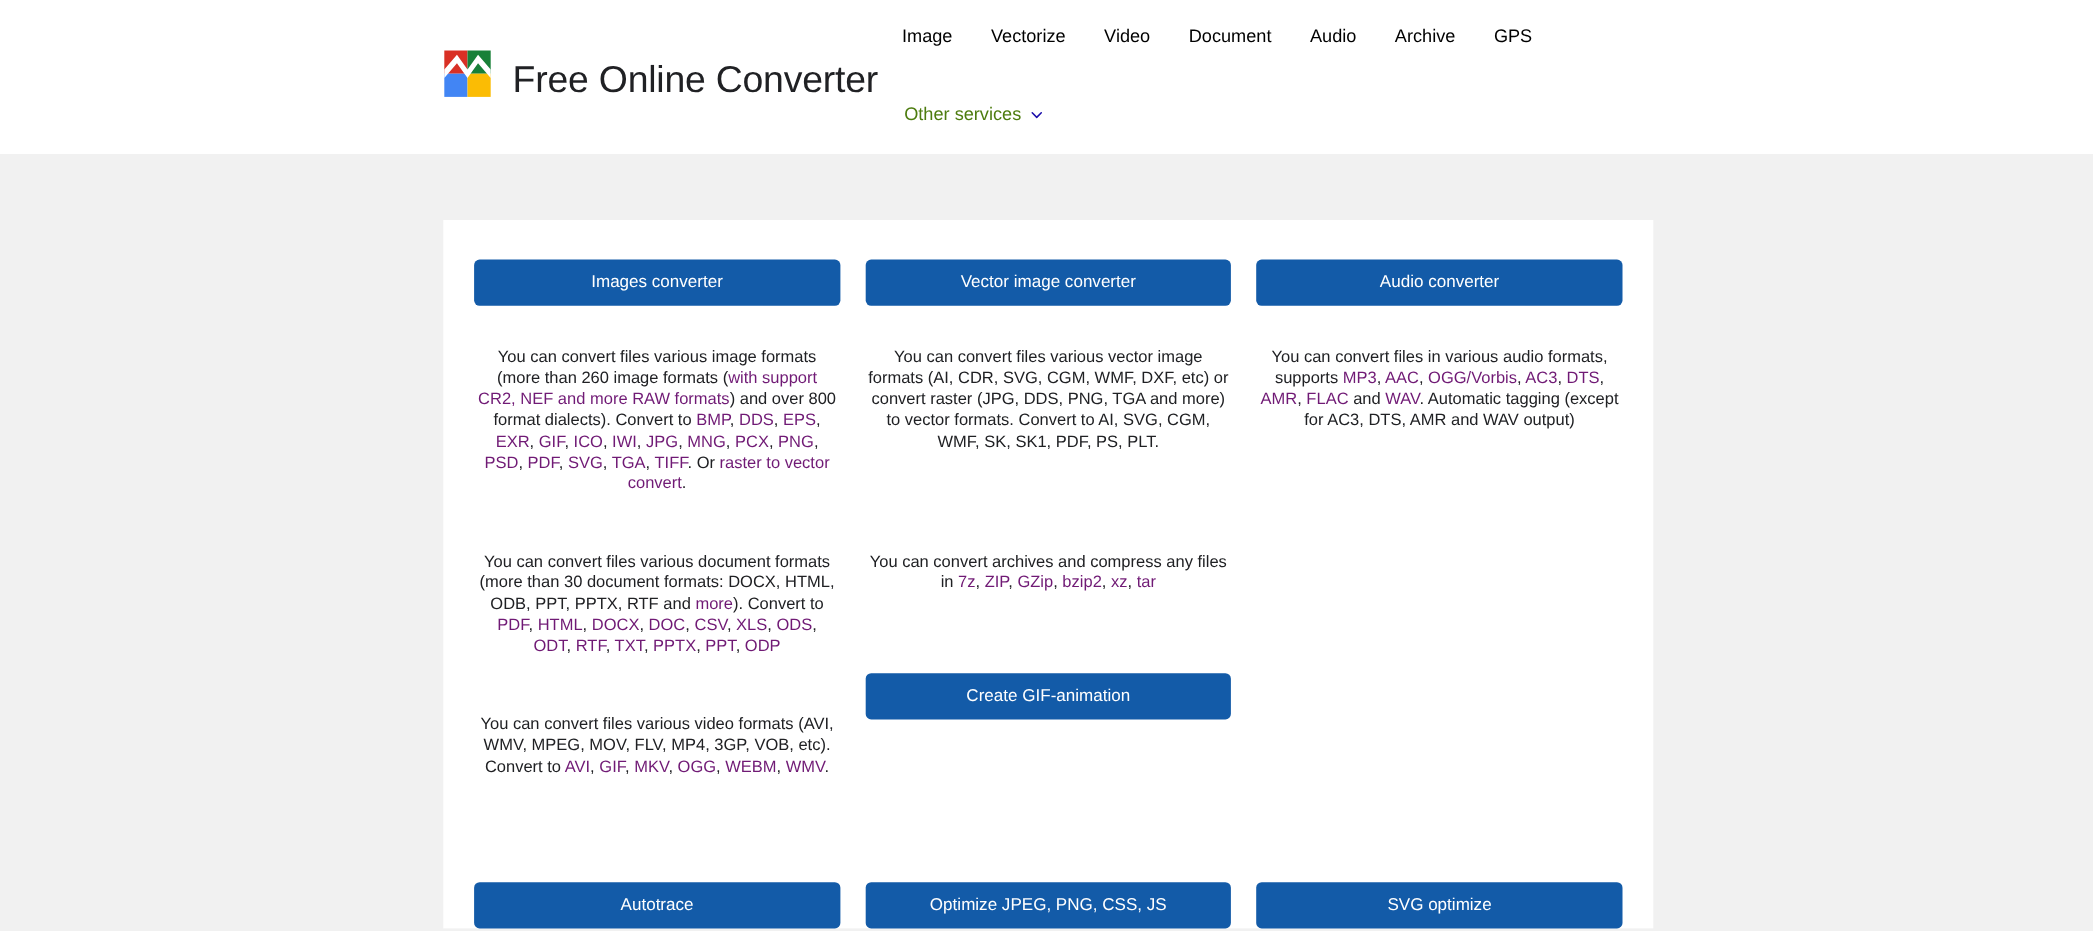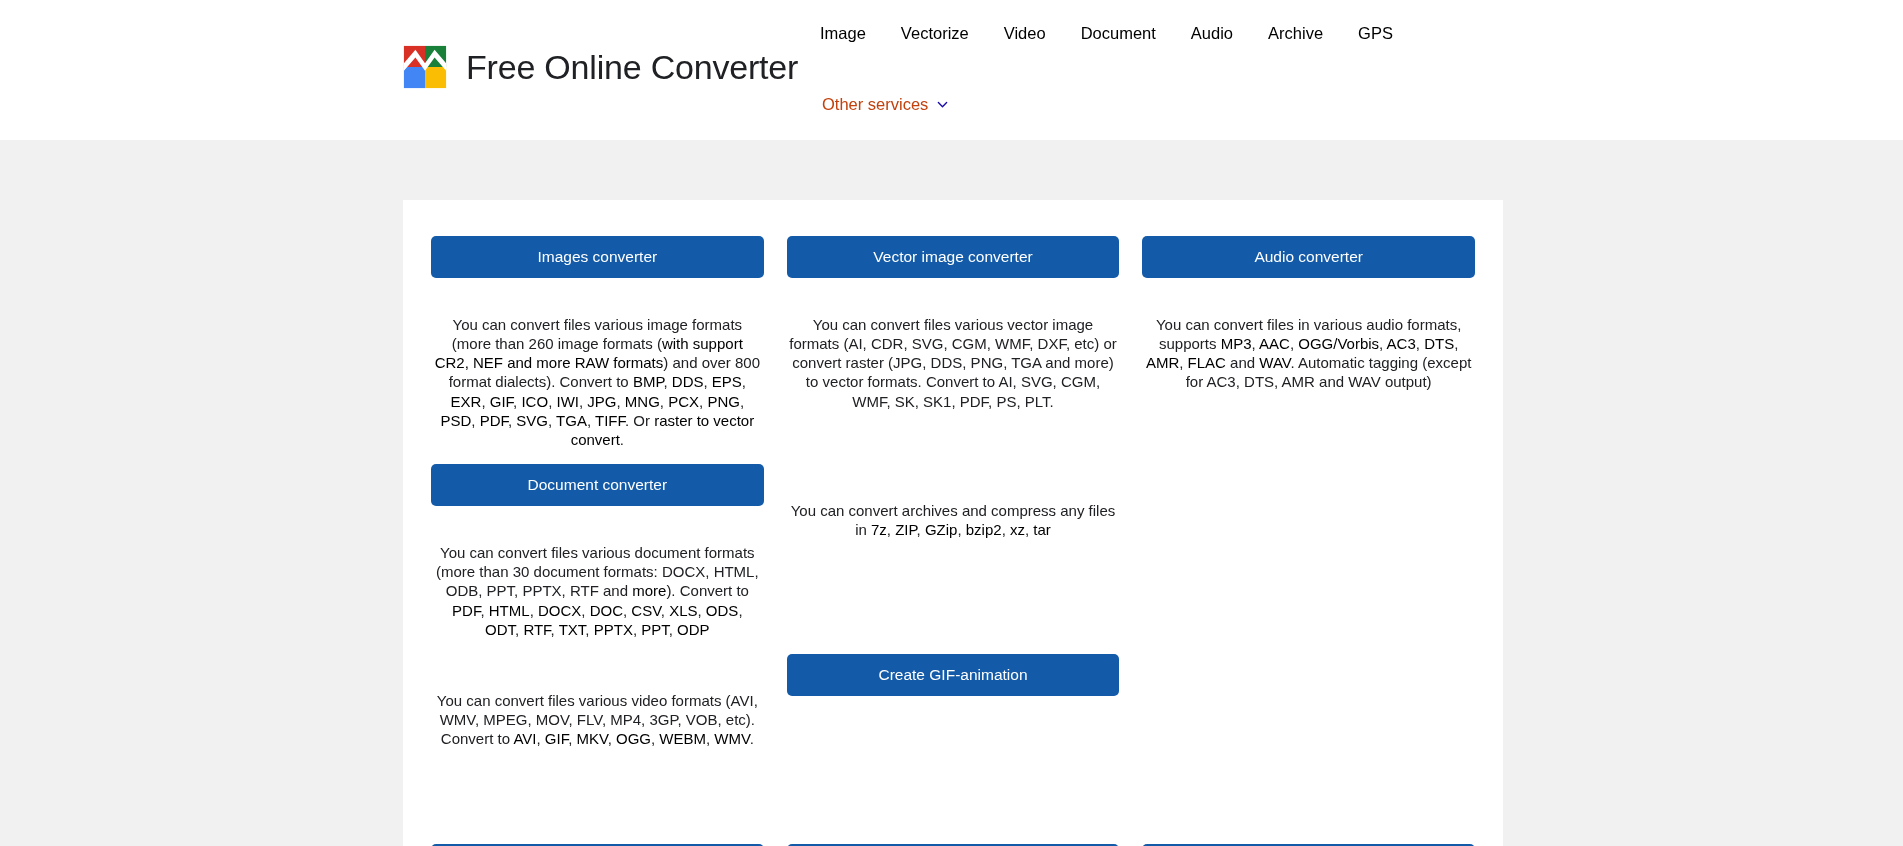--- a/index.html
+++ b/index.html
@@ -21,21 +21,21 @@
   .header-inner {
     width: 100%;
     height: 140px;
     position: relative;
   }
   .brand {
     position: absolute;
     left: 402px;
     top: 44px;
     display: flex;
-    align-items: center;
+    align-items: flex-end;
     gap: 18px;
   }
   .logo-mark {
     width: 46px;
     height: 46px;
     flex: 0 0 46px;
     display: block;
   }
   .brand-name {
     font-size: 34px;
@@ -62,21 +62,21 @@
   .other-services {
     position: absolute;
     left: 822px;
     top: 95px;
     display: flex;
     align-items: center;
     gap: 9px;
     cursor: pointer;
   }
   .other-services .os-label {
-    color: #c2410c;
+    color: #4d7c0f;
     font-size: 16.5px;
     white-space: nowrap;
   }
   .chev {
     display: block;
     width: 11px;
     height: 11px;
   }
 
   
@@ -121,21 +121,21 @@
   .svc-desc {
     text-align: center;
     font-size: 15px;
     line-height: 1.28;
     color: #202124;
     padding: 22px 2px 0 2px;
     min-height: 118px;
   }
   .svc-desc.short { min-height: 118px; }
   .svc-desc a {
-    color: #000000;
+    color: #701a75;
     text-decoration: none;
     cursor: pointer;
   }
 </style>
 </head>
 <body>
 
 <header class="site-header">
   <div class="header-inner">
 
@@ -183,21 +183,20 @@
         <p class="svc-desc">You can convert files various vector image formats (AI, CDR, SVG, CGM, WMF, DXF, etc) or convert raster (JPG, DDS, PNG, TGA and more) to vector formats. Convert to AI, SVG, CGM, WMF, SK, SK1, PDF, PS, PLT.</p>
       </div>
       <div class="cell">
         <button class="svc-btn">Audio converter</button>
         <p class="svc-desc">You can convert files in various audio formats, supports <a>MP3</a>, <a>AAC</a>, <a>OGG/Vorbis</a>, <a>AC3</a>, <a>DTS</a>, <a>AMR</a>, <a>FLAC</a> and <a>WAV</a>. Automatic tagging (except for AC3, DTS, AMR and WAV output)</p>
       </div>
     </div>
 
     <div class="grid">
       <div class="cell">
-        <button class="svc-btn">Document converter</button>
         <p class="svc-desc">You can convert files various document formats (more than 30 document formats: DOCX, HTML, ODB, PPT, PPTX, RTF and <a>more</a>). Convert to <a>PDF</a>, <a>HTML</a>, <a>DOCX</a>, <a>DOC</a>, <a>CSV</a>, <a>XLS</a>, <a>ODS</a>, <a>ODT</a>, <a>RTF</a>, <a>TXT</a>, <a>PPTX</a>, <a>PPT</a>, <a>ODP</a></p>
       </div>
       <div class="cell">
         <p class="svc-desc">You can convert archives and compress any files in <a>7z</a>, <a>ZIP</a>, <a>GZip</a>, <a>bzip2</a>, <a>xz</a>, <a>tar</a></p>
       </div>
     </div>
 
     <div class="grid">
       <div class="cell">
         <p class="svc-desc short">You can convert files various video formats (AVI, WMV, MPEG, MOV, FLV, MP4, 3GP, VOB, etc). Convert to <a>AVI</a>, <a>GIF</a>, <a>MKV</a>, <a>OGG</a>, <a>WEBM</a>, <a>WMV</a>.</p>

